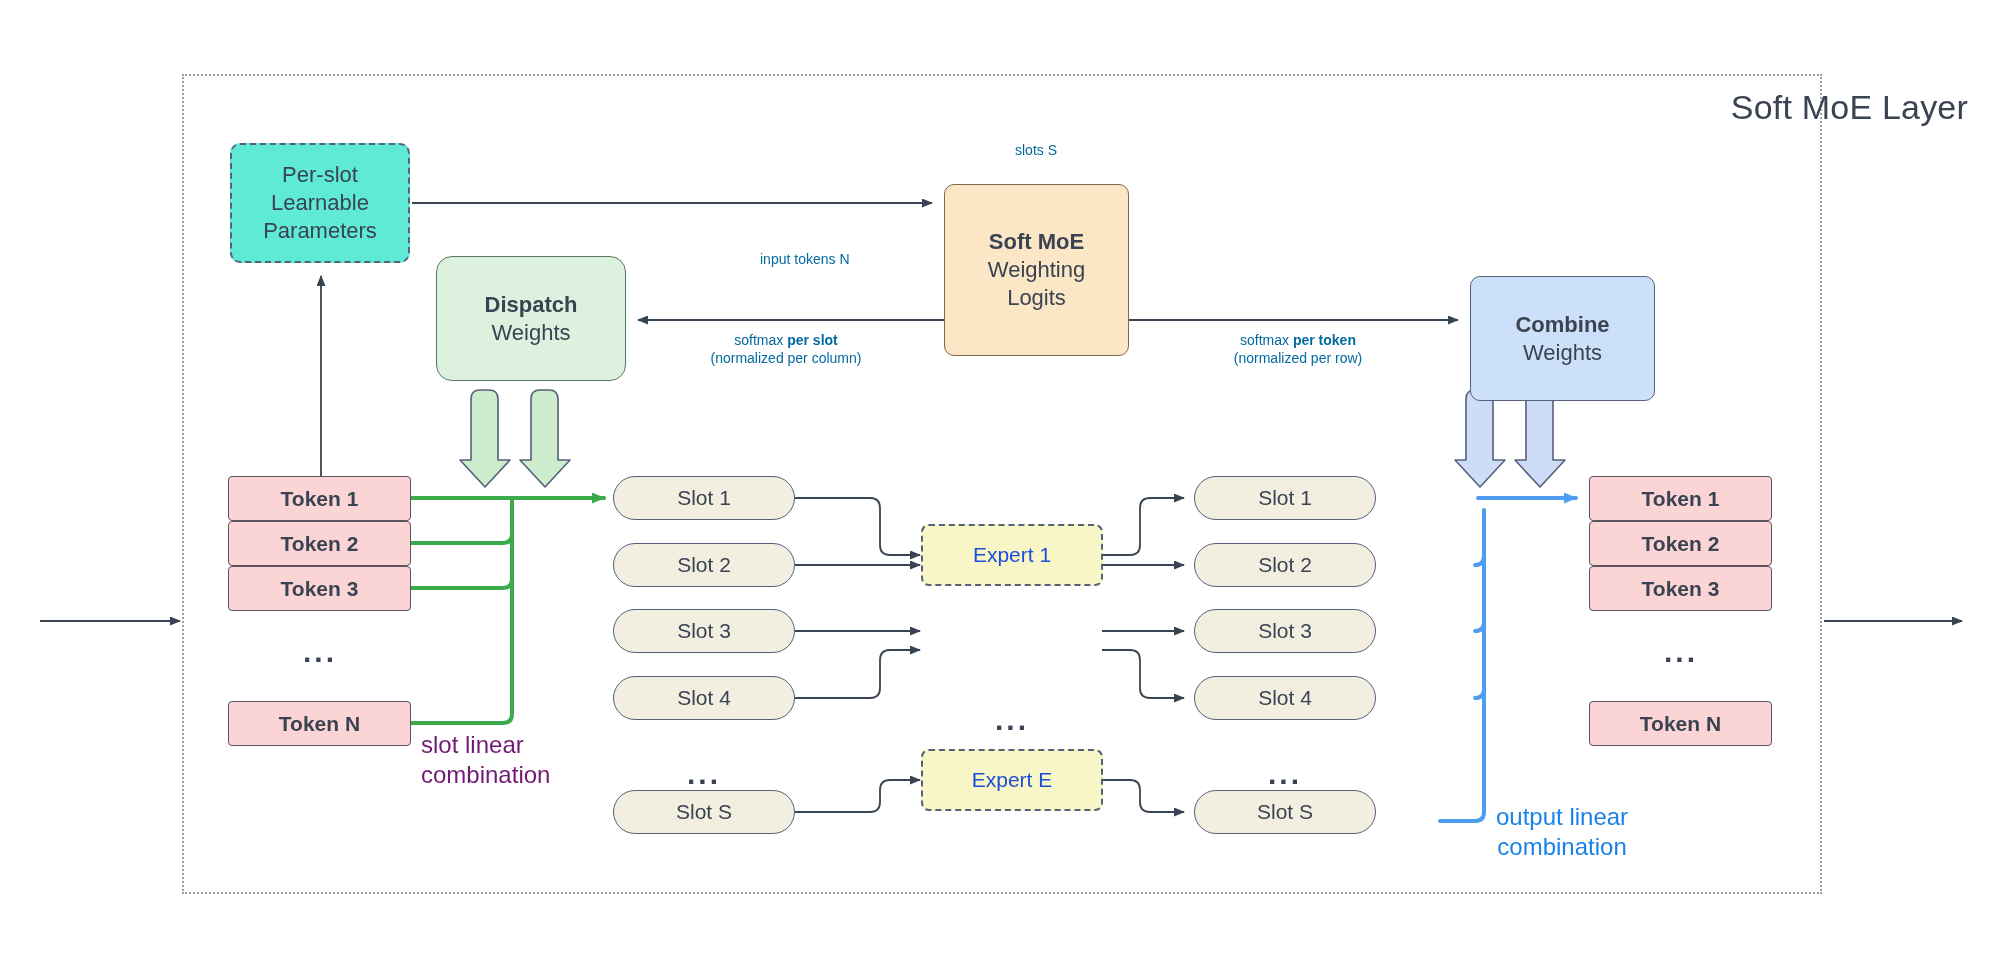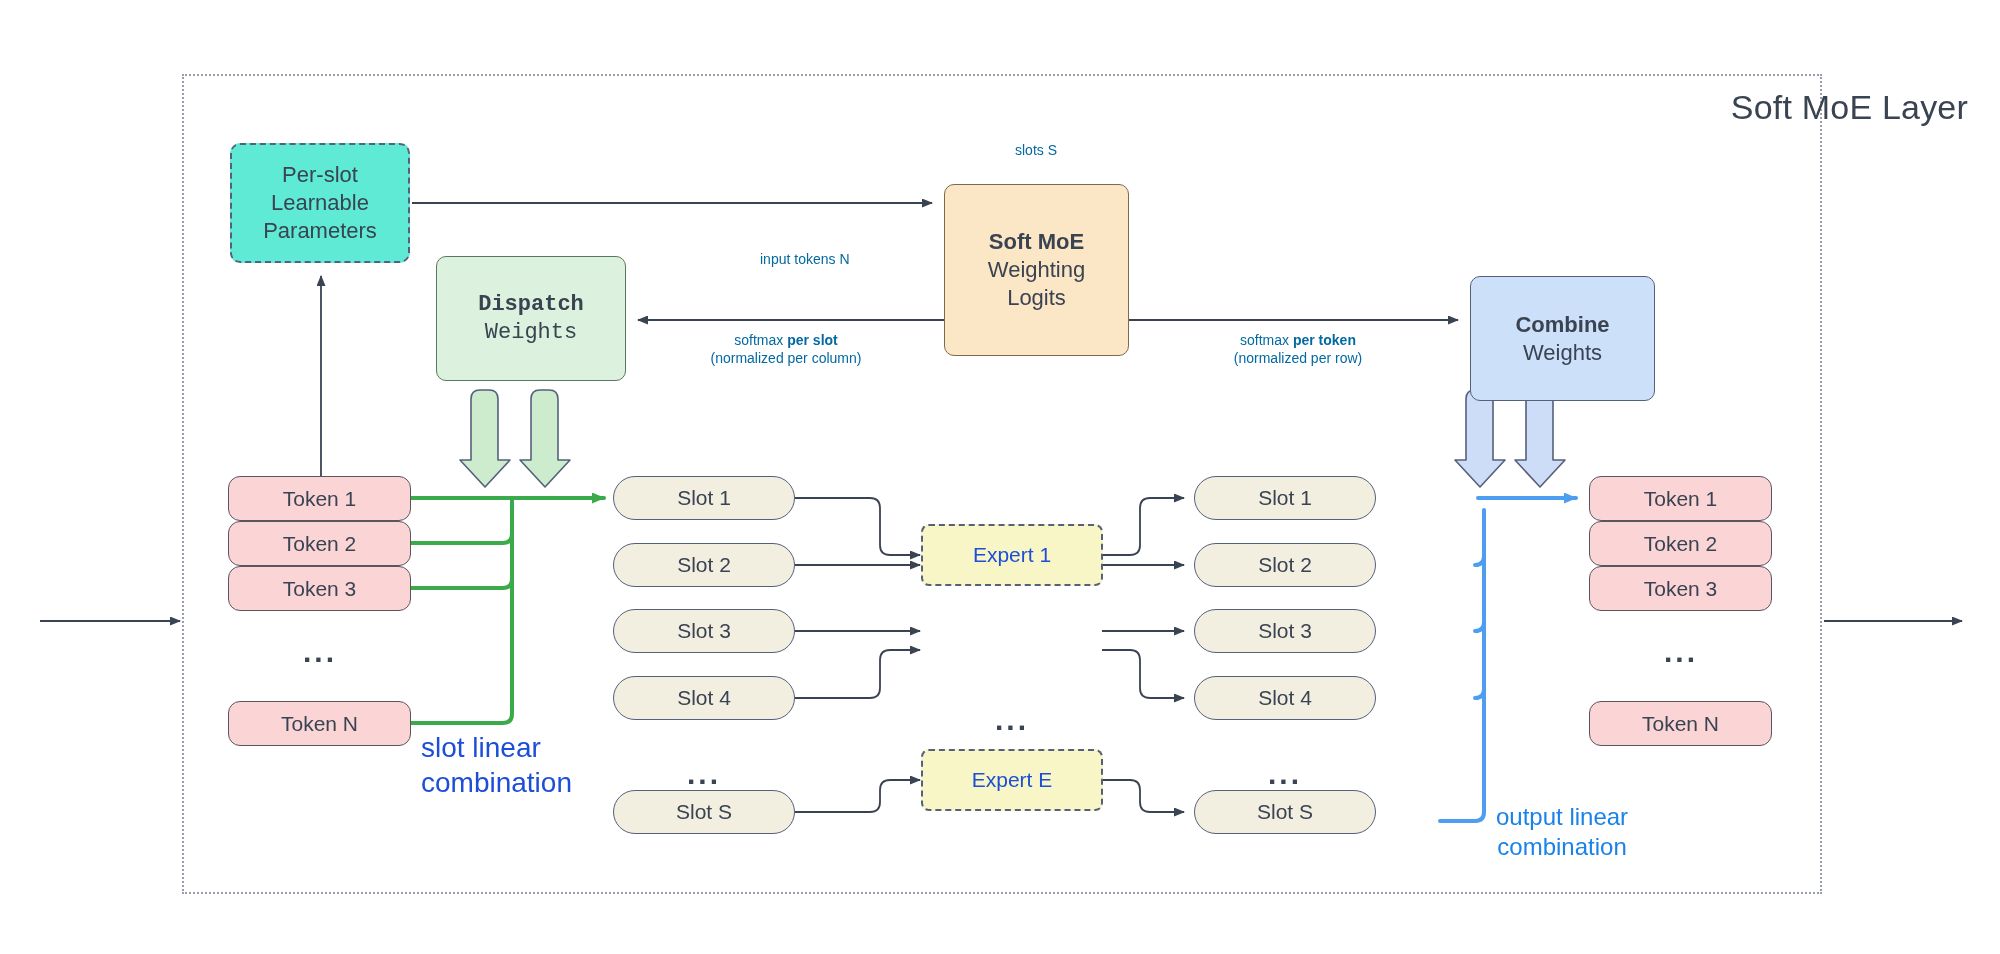--- a/index.html
+++ b/index.html
@@ -65,23 +65,22 @@
     border-radius: 10px;
     font-size: 22px;
   }
   .dispatch-box {
     left: 436px;
     top: 256px;
     width: 190px;
     height: 125px;
     background: #dcf2de;
     border: 1.6px solid #5c7760;
-    border-radius: 10px;
+    border-radius: 16px;
     font-size: 22px;
-    font-family: Liberation Mono, monospace;
   }
   .logits-box {
     left: 944px;
     top: 184px;
     width: 185px;
     height: 172px;
     background: #fbe6c6;
     border: 1.6px solid #7d6a4e;
     border-radius: 10px;
     font-size: 22px;
@@ -102,37 +101,38 @@
 
   
   .flabel {
     position: absolute;
     color: #0369a1;
     font-size: 14px;
     line-height: 1.25;
     white-space: nowrap;
   }
   .flabel.center { transform: translateX(-50%); text-align: center; }
-  .flabel.green { color: #1d4ed8; font-size: 28px; }
+  .flabel.green { color: #701a75; font-size: 24px; }
   .flabel.blue  { color: #1a82e8; font-size: 24px; }
 
   
   .token {
     position: absolute;
     box-sizing: border-box;
     display: flex;
     align-items: center;
     justify-content: center;
     background: #fbd5d5;
     border: 1.4px solid #5c5560;
-    border-radius: 12px;
+    border-radius: 4px;
     font-size: 21px;
     color: #3a4352;
     width: 183px;
     height: 45px;
+    font-weight: bold;
   }
   
   .slot {
     position: absolute;
     box-sizing: border-box;
     display: flex;
     align-items: center;
     justify-content: center;
     background: #f2efe1;
     border: 1.4px solid #55607a;

